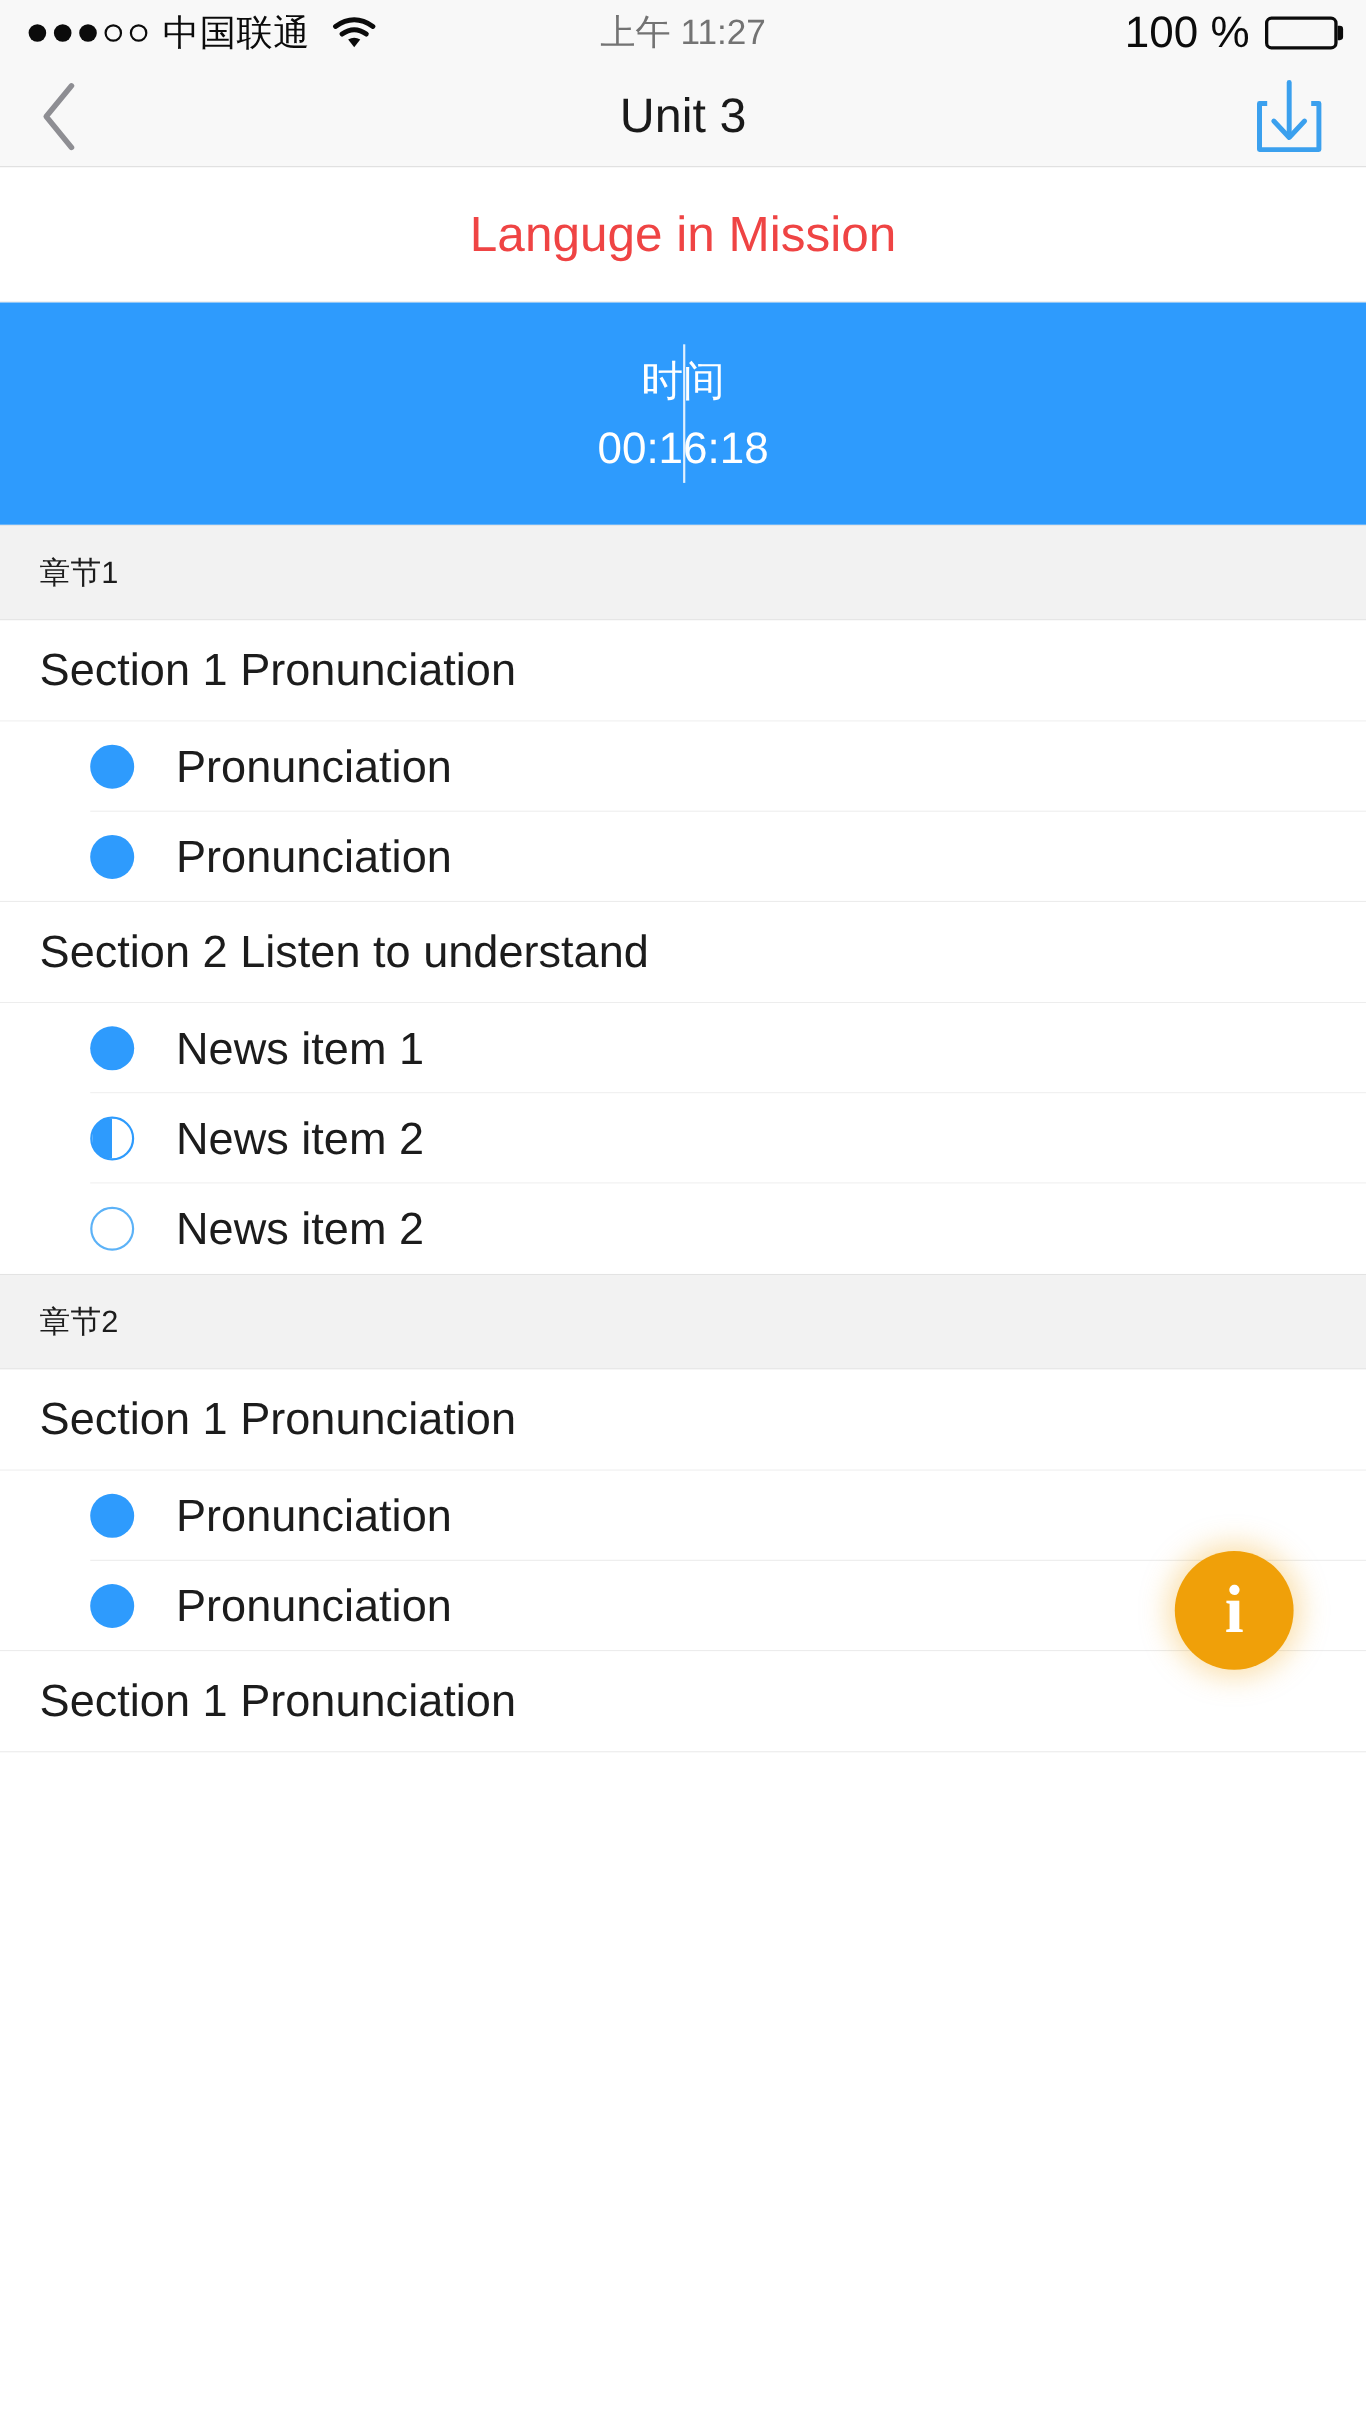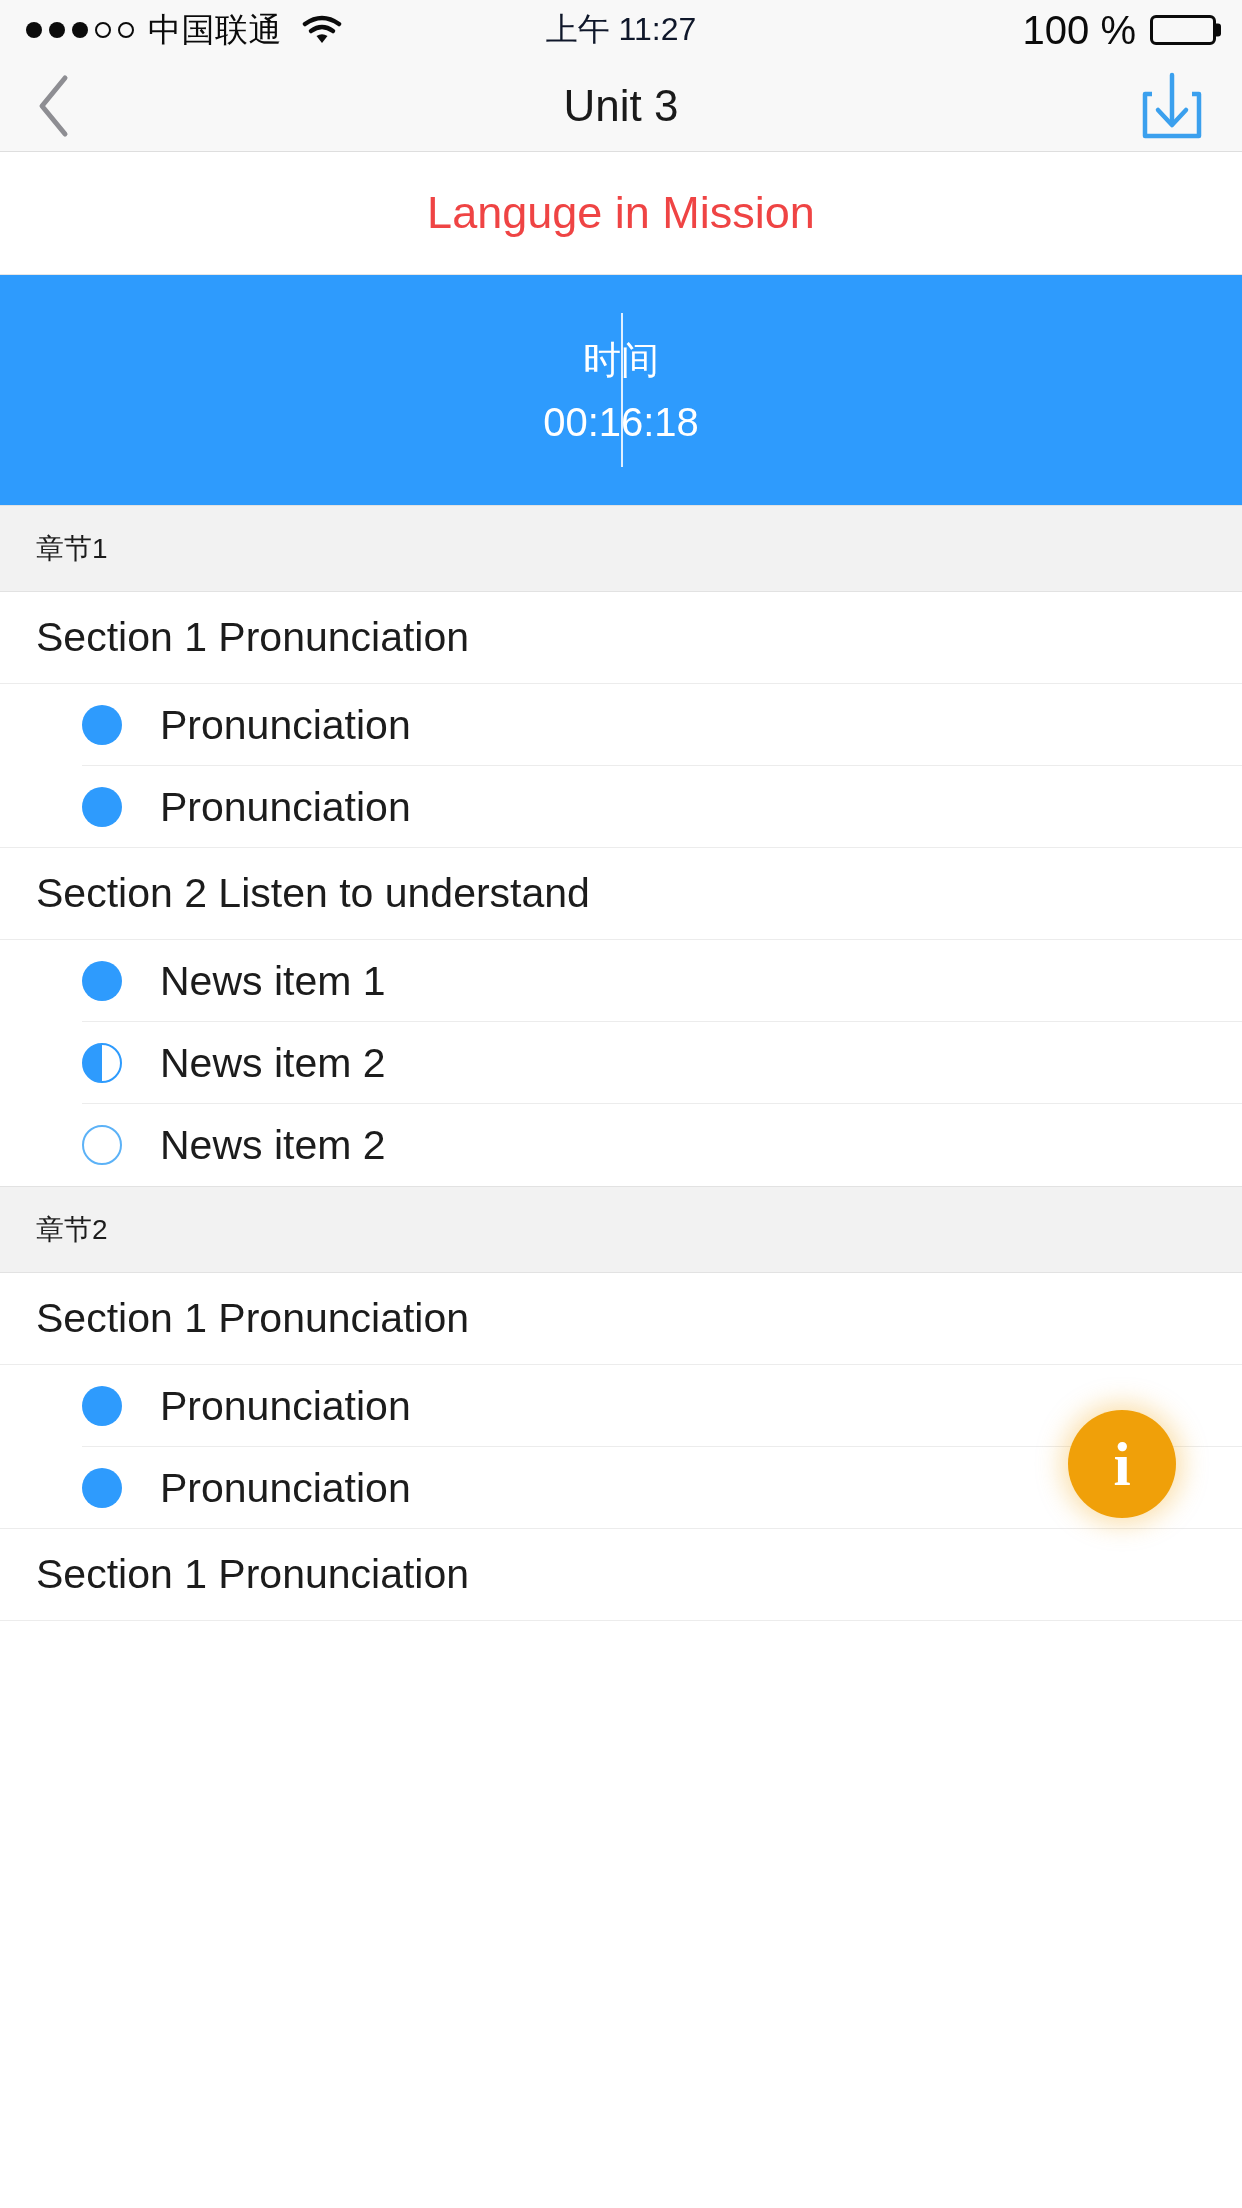--- a/index.html
+++ b/index.html
@@ -20,21 +20,21 @@
   }
   .sb-left { display:flex; align-items:center; gap:14px; }
   .sig-dots { display:flex; align-items:center; gap:7px; }
   .dot { width:16px; height:16px; border-radius:50%; background:#0b0b0b; }
   .dot.hollow { background:transparent; border:2.5px solid #0b0b0b; }
   .carrier { font-size:33px; color:#0b0b0b; letter-spacing:0.5px; }
   .wifi { position:relative; width:40px; height:30px; margin-left:6px; }
   .sb-center {
     position:absolute; left:0; right:0; top:0; bottom:0;
     display:flex; align-items:center; justify-content:center;
-    font-size:32px; color:#0f172a; pointer-events:none;
+    font-size:32px; color:#737373; pointer-events:none;
   }
   .sb-right {
     margin-left:auto; display:flex; align-items:center; gap:14px;
     font-size:40px; color:#0b0b0b; position:relative; z-index:2;
   }
   .battery {
     width:66px; height:30px; border:3px solid #0b0b0b; border-radius:6px;
     position:relative; padding:2.5px;
   }
   .battery-fill { height:100%; background:#0b0b0b; border-radius:2px; }
@@ -60,21 +60,21 @@
   
   .course-title {
     height:123px; background:#ffffff;
     display:flex; align-items:center; justify-content:center;
     font-size:45px; color:#ef4444;
     border-bottom:1px solid #e6e6e6;
   }
 
   
   .stats {
-    height:230px; background:#2e9bfd;
+    height:202px; background:#2e9bfd;
     display:flex; align-items:stretch; position:relative;
   }
   .stat {
     flex:1; display:flex; flex-direction:column;
     align-items:center; justify-content:center; gap:14px;
   }
   .stat-label { font-size:38px; color:#ffffff; }
   .stat-value { font-size:40px; color:#ffffff; }
   .stats-divider {
     position:absolute; left:50%; top:38px; bottom:38px;

